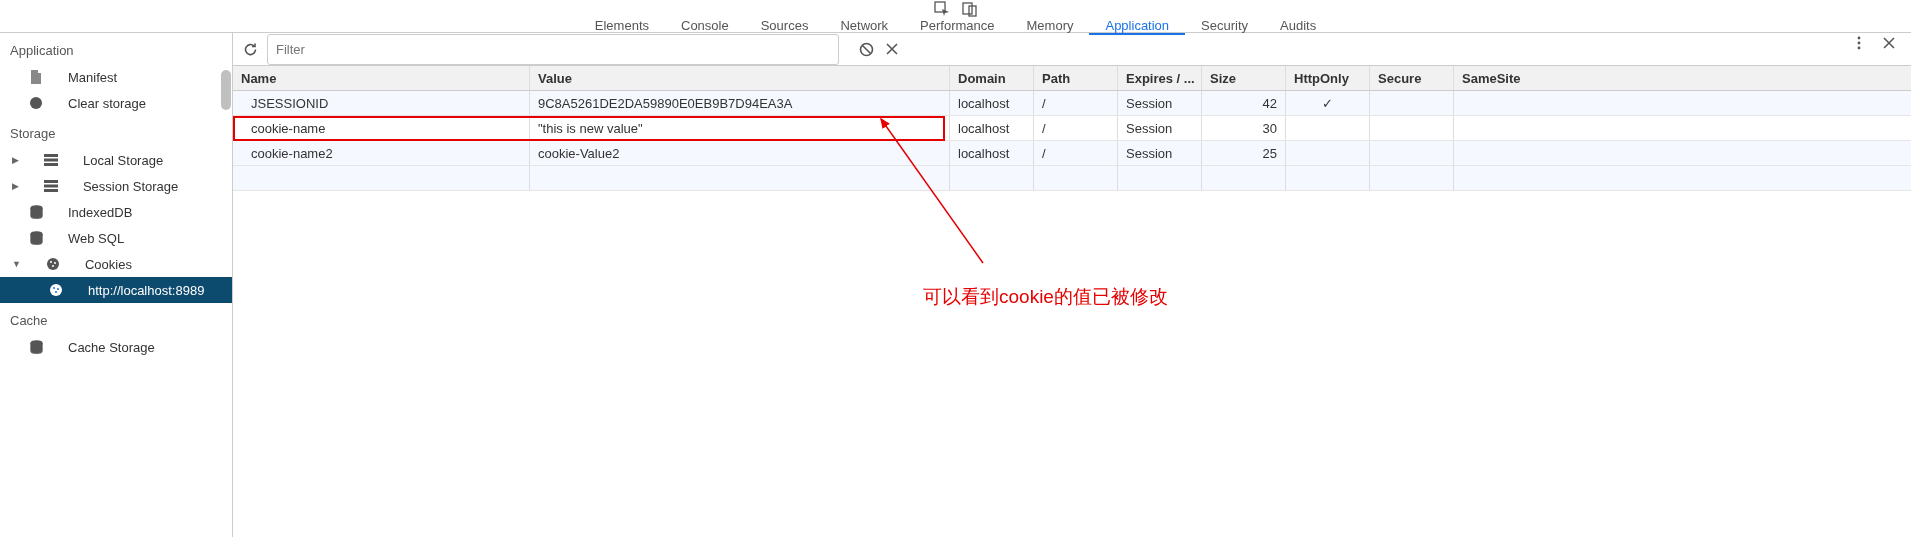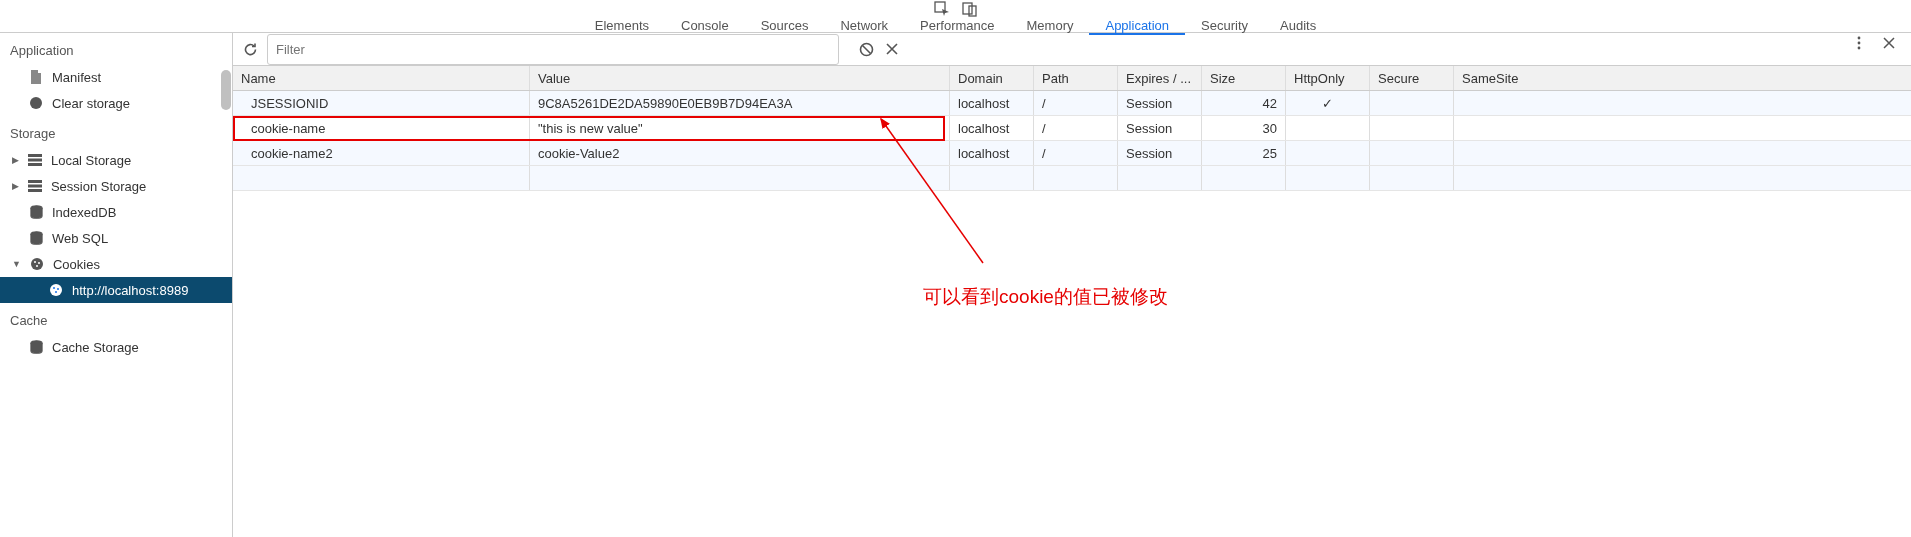--- a/index.html
+++ b/index.html
@@ -13,38 +13,38 @@
     .tabs { display: flex; gap: 0; height: 100%; }
     .tab { padding: 0 16px; display: flex; align-items: center; color: #555; cursor: pointer; border-bottom: 2px solid transparent; }
     .tab.active { color: #1a73e8; border-bottom-color: #1a73e8; }
     .tabbar .trailing { margin-left: auto; display: flex; gap: 14px; align-items: center; color: #555; padding-right: 8px; }
     .tabbar .trailing .icon { width: 16px; height: 16px; display: flex; align-items: center; justify-content: center; cursor: pointer; }
     
     
     .main { display: flex; height: calc(537px - 33px); }
     .sidebar { width: 233px; border-right: 1px solid #ccc; overflow-y: auto; }
     .section-title { padding: 10px 10px 6px 10px; color: #555; font-size: 13px; }
-    .nav-item { display: flex; align-items: center; gap: 8px; padding: 5px 10px 5px 28px; color: #333; cursor: pointer; }
+    .nav-item { display: flex; align-items: center; gap: 24px; padding: 5px 10px 5px 28px; color: #333; cursor: pointer; }
     .nav-item .triangle { margin-left: -16px; color: #666; font-size: 9px; }
     .nav-item.selected { background: #0c4a6e; color: #fff; }
     .nav-subitem { padding-left: 48px; }
     .nav-icon { width: 16px; height: 16px; display: flex; align-items: center; justify-content: center; color: #555; }
     .nav-item.selected .nav-icon { color: #fff; }
     
     
     .content { flex: 1; display: flex; flex-direction: column; position: relative; }
     .toolbar { height: 33px; border-bottom: 1px solid #ccc; display: flex; align-items: center; padding: 0 8px; gap: 8px; }
     .toolbar .icon { width: 18px; height: 18px; color: #555; display: flex; align-items: center; justify-content: center; cursor: pointer; }
     .filter-input { flex: 0 0 572px; height: 31px; border: 1px solid #ccc; border-radius: 3px; padding: 0 8px; font-size: 13px; outline: none; color: #999; }
     
     .table { display: flex; flex-direction: column; }
     .thead, .trow { display: flex; height: 25px; align-items: center; border-bottom: 1px solid #e5e5e5; }
     .thead { background: #f1f1f1; border-bottom: 1px solid #ccc; }
     .th, .td { padding: 0 8px; border-right: 1px solid #ddd; height: 100%; display: flex; align-items: center; overflow: hidden; white-space: nowrap; text-overflow: ellipsis; }
-    .th { color: #333; font-weight: normal; }
+    .th { color: #333; font-weight: bold; }
     .col-name { width: 297px; }
     .col-value { width: 420px; }
     .col-domain { width: 84px; }
     .col-path { width: 84px; }
     .col-expires { width: 84px; }
     .col-size { width: 84px; justify-content: flex-end; }
     .col-httponly { width: 84px; justify-content: center; }
     .col-secure { width: 84px; }
     .col-samesite { flex: 1; border-right: none; }
     .trow:nth-child(even) { background: #f5f9ff; }

